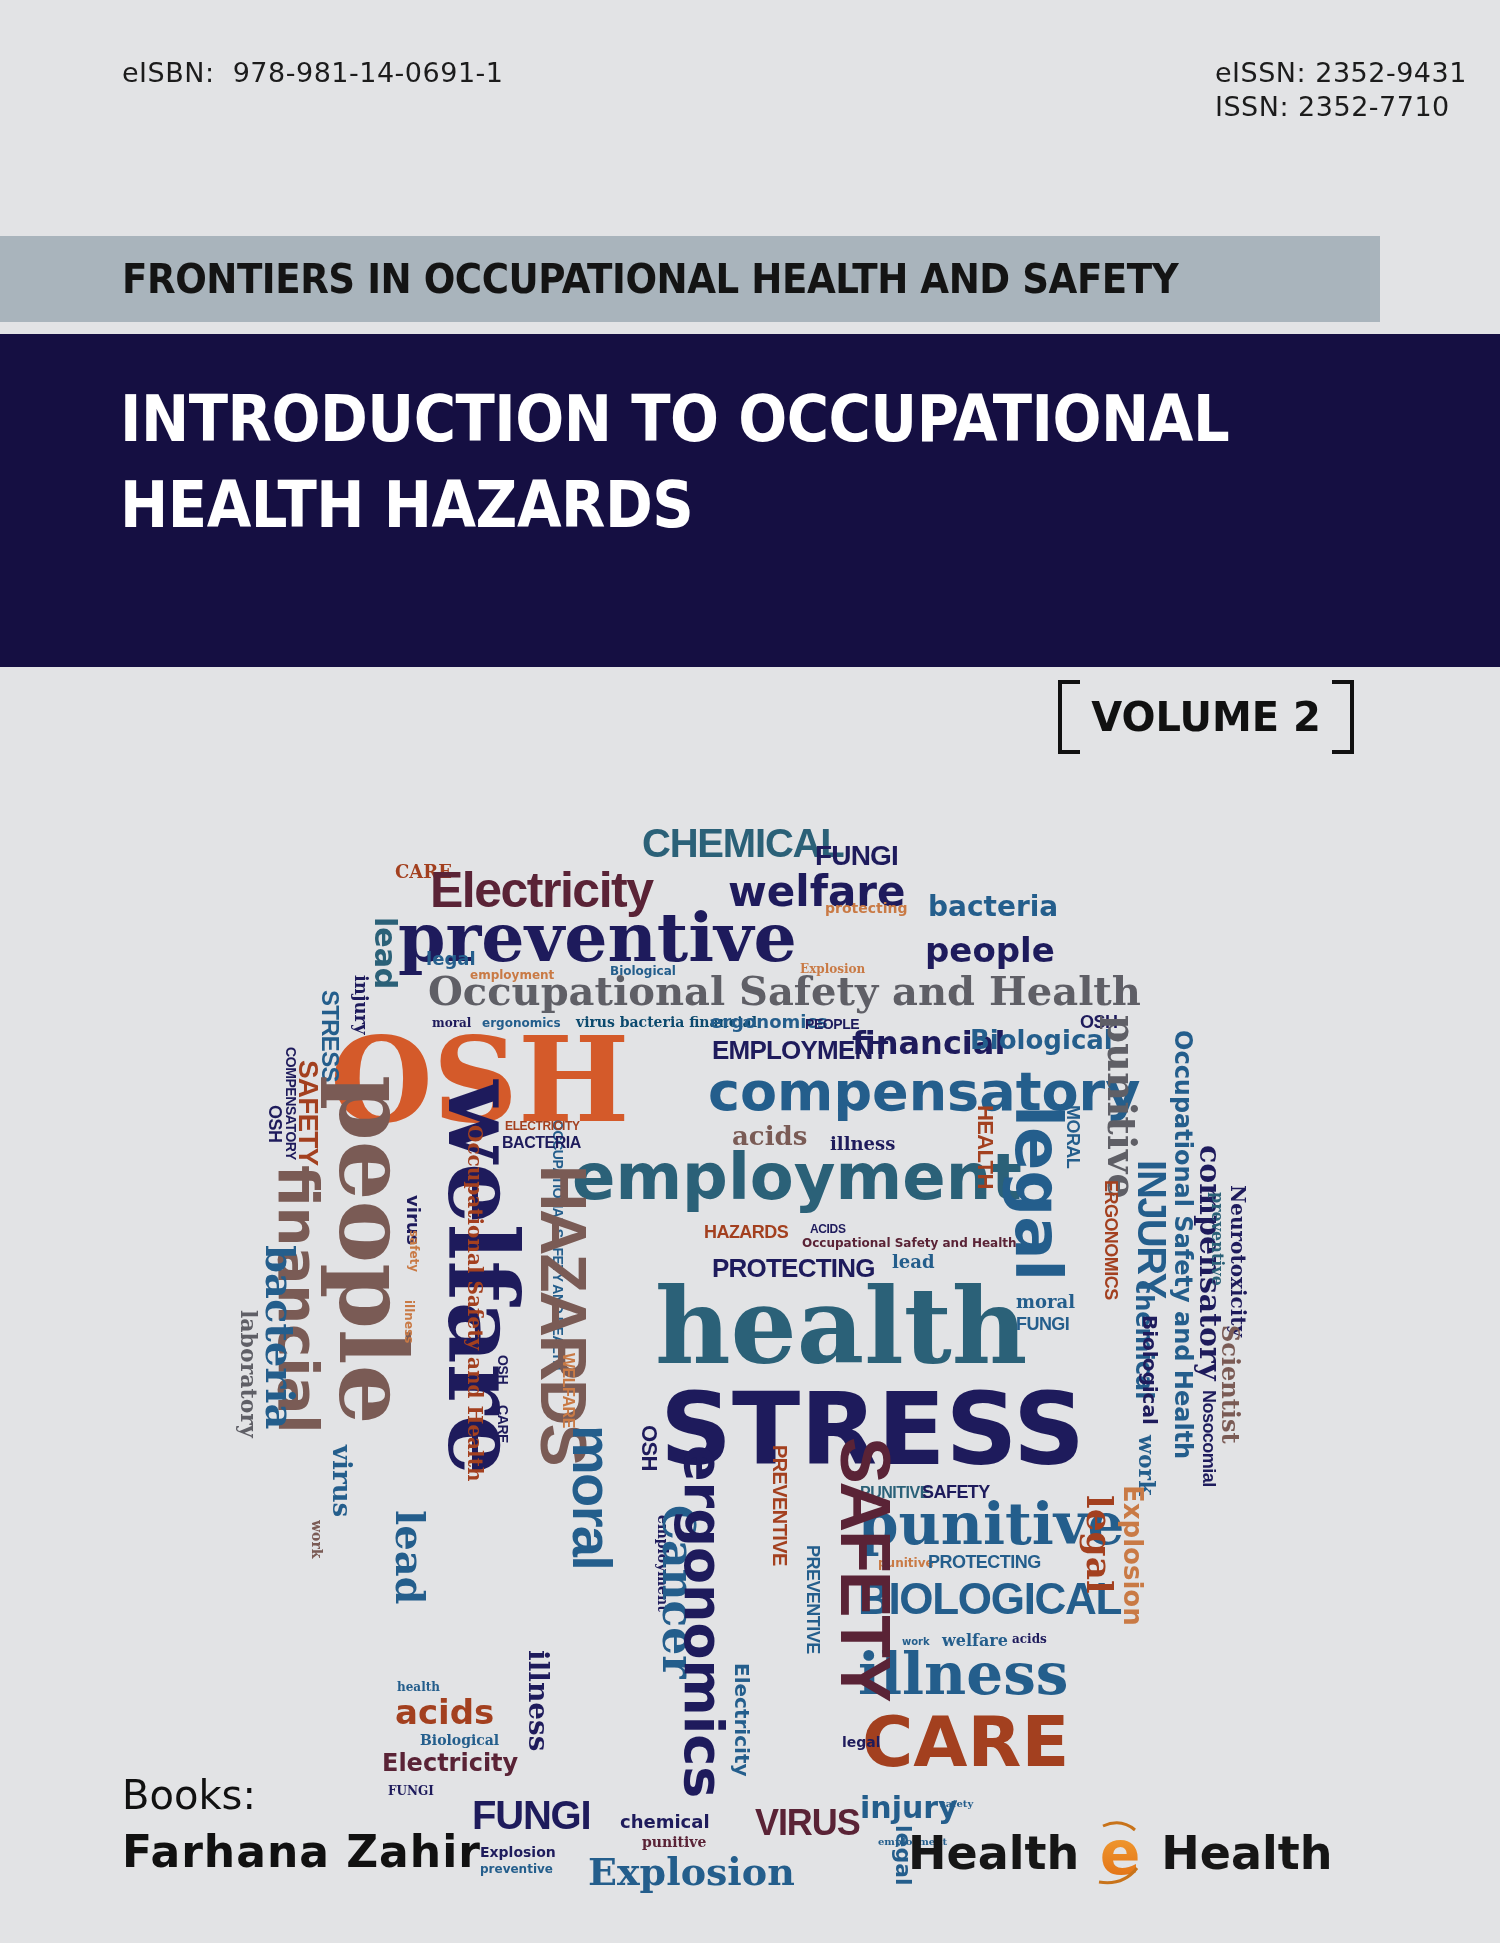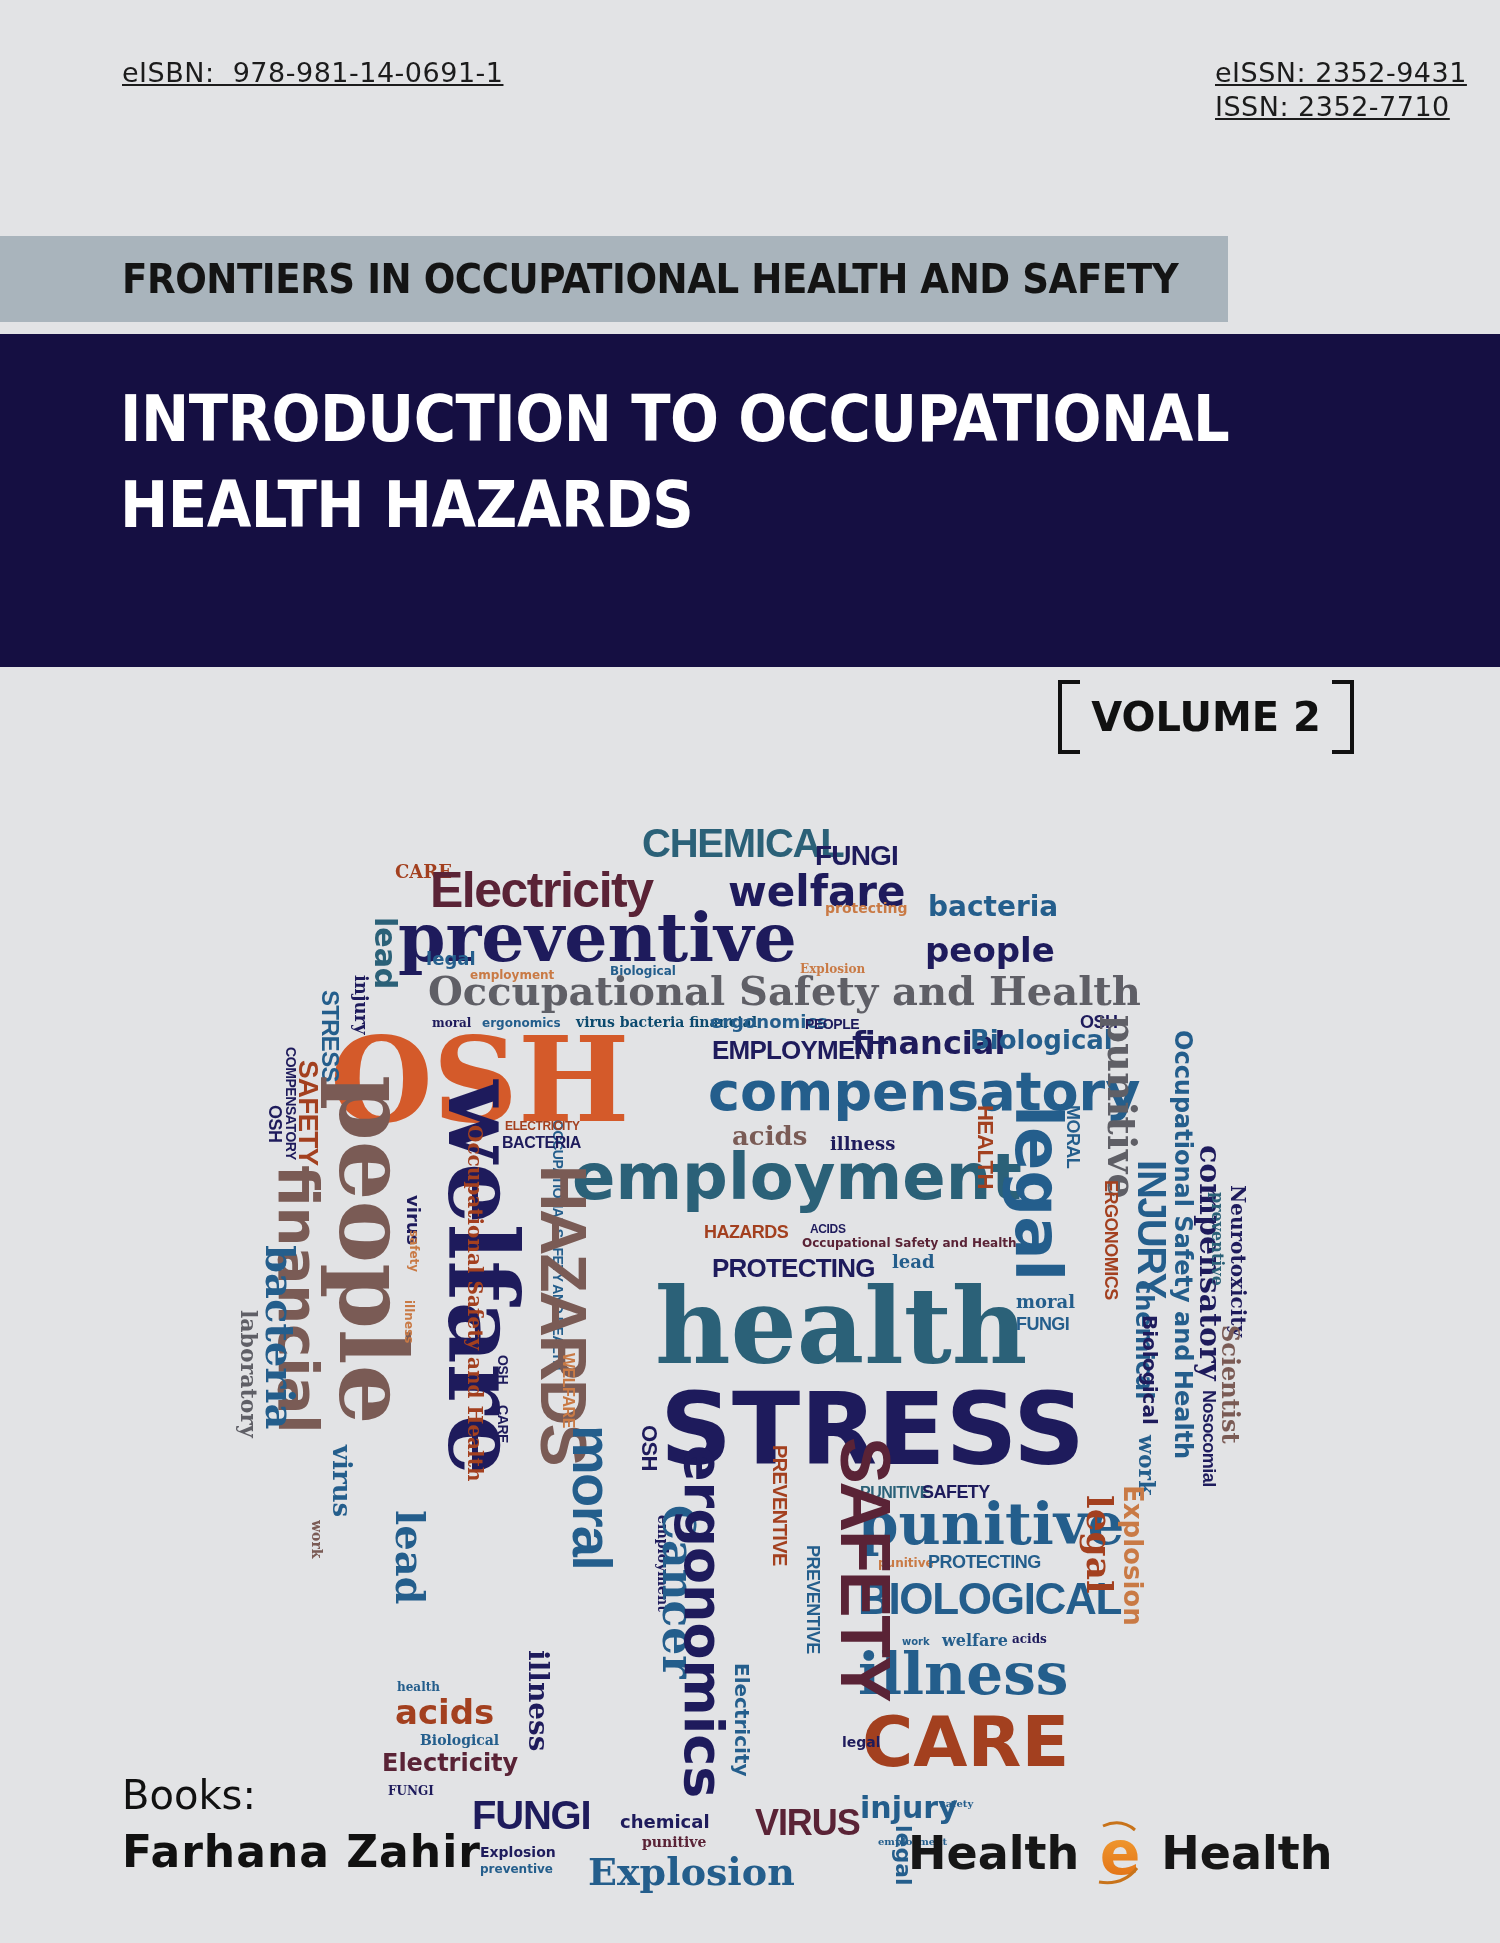--- a/index.html
+++ b/index.html
@@ -4,24 +4,24 @@
 <style>
   html, body { margin: 0; padding: 0; }
   body {
     width: 1500px; height: 1943px; position: relative; overflow: hidden;
     background: #e2e3e5;
     font-family: "DejaVu Sans", sans-serif;
   }
   .ids { position: absolute; top: 56px; font-size: 27px; line-height: 34px; color: #1c1c1c; letter-spacing: 0.5px; }
   .ids.left { left: 122px; }
   .ids.right { left: 1183px; margin-left: 32px; }
-  .ids div { white-space: pre; text-decoration: underline; }
+  .ids div { white-space: pre; }
 
   .series-band {
-    position: absolute; left: 0; top: 236px; width: 1228px; height: 86px;
+    position: absolute; left: 0; top: 236px; width: 1380px; height: 86px;
     background: #a9b4bc;
   }
   .series-title {
     position: absolute; left: 122px; top: 20px; font-family: "DejaVu Sans", sans-serif;
     font-weight: bold; font-size: 40px; letter-spacing: -0.5px; color: #141414;
     transform: scaleX(0.93); transform-origin: left center; white-space: nowrap;
   }
   .title-band {
     position: absolute; left: 0; top: 334px; width: 1500px; height: 333px;
     background: #150f42;

